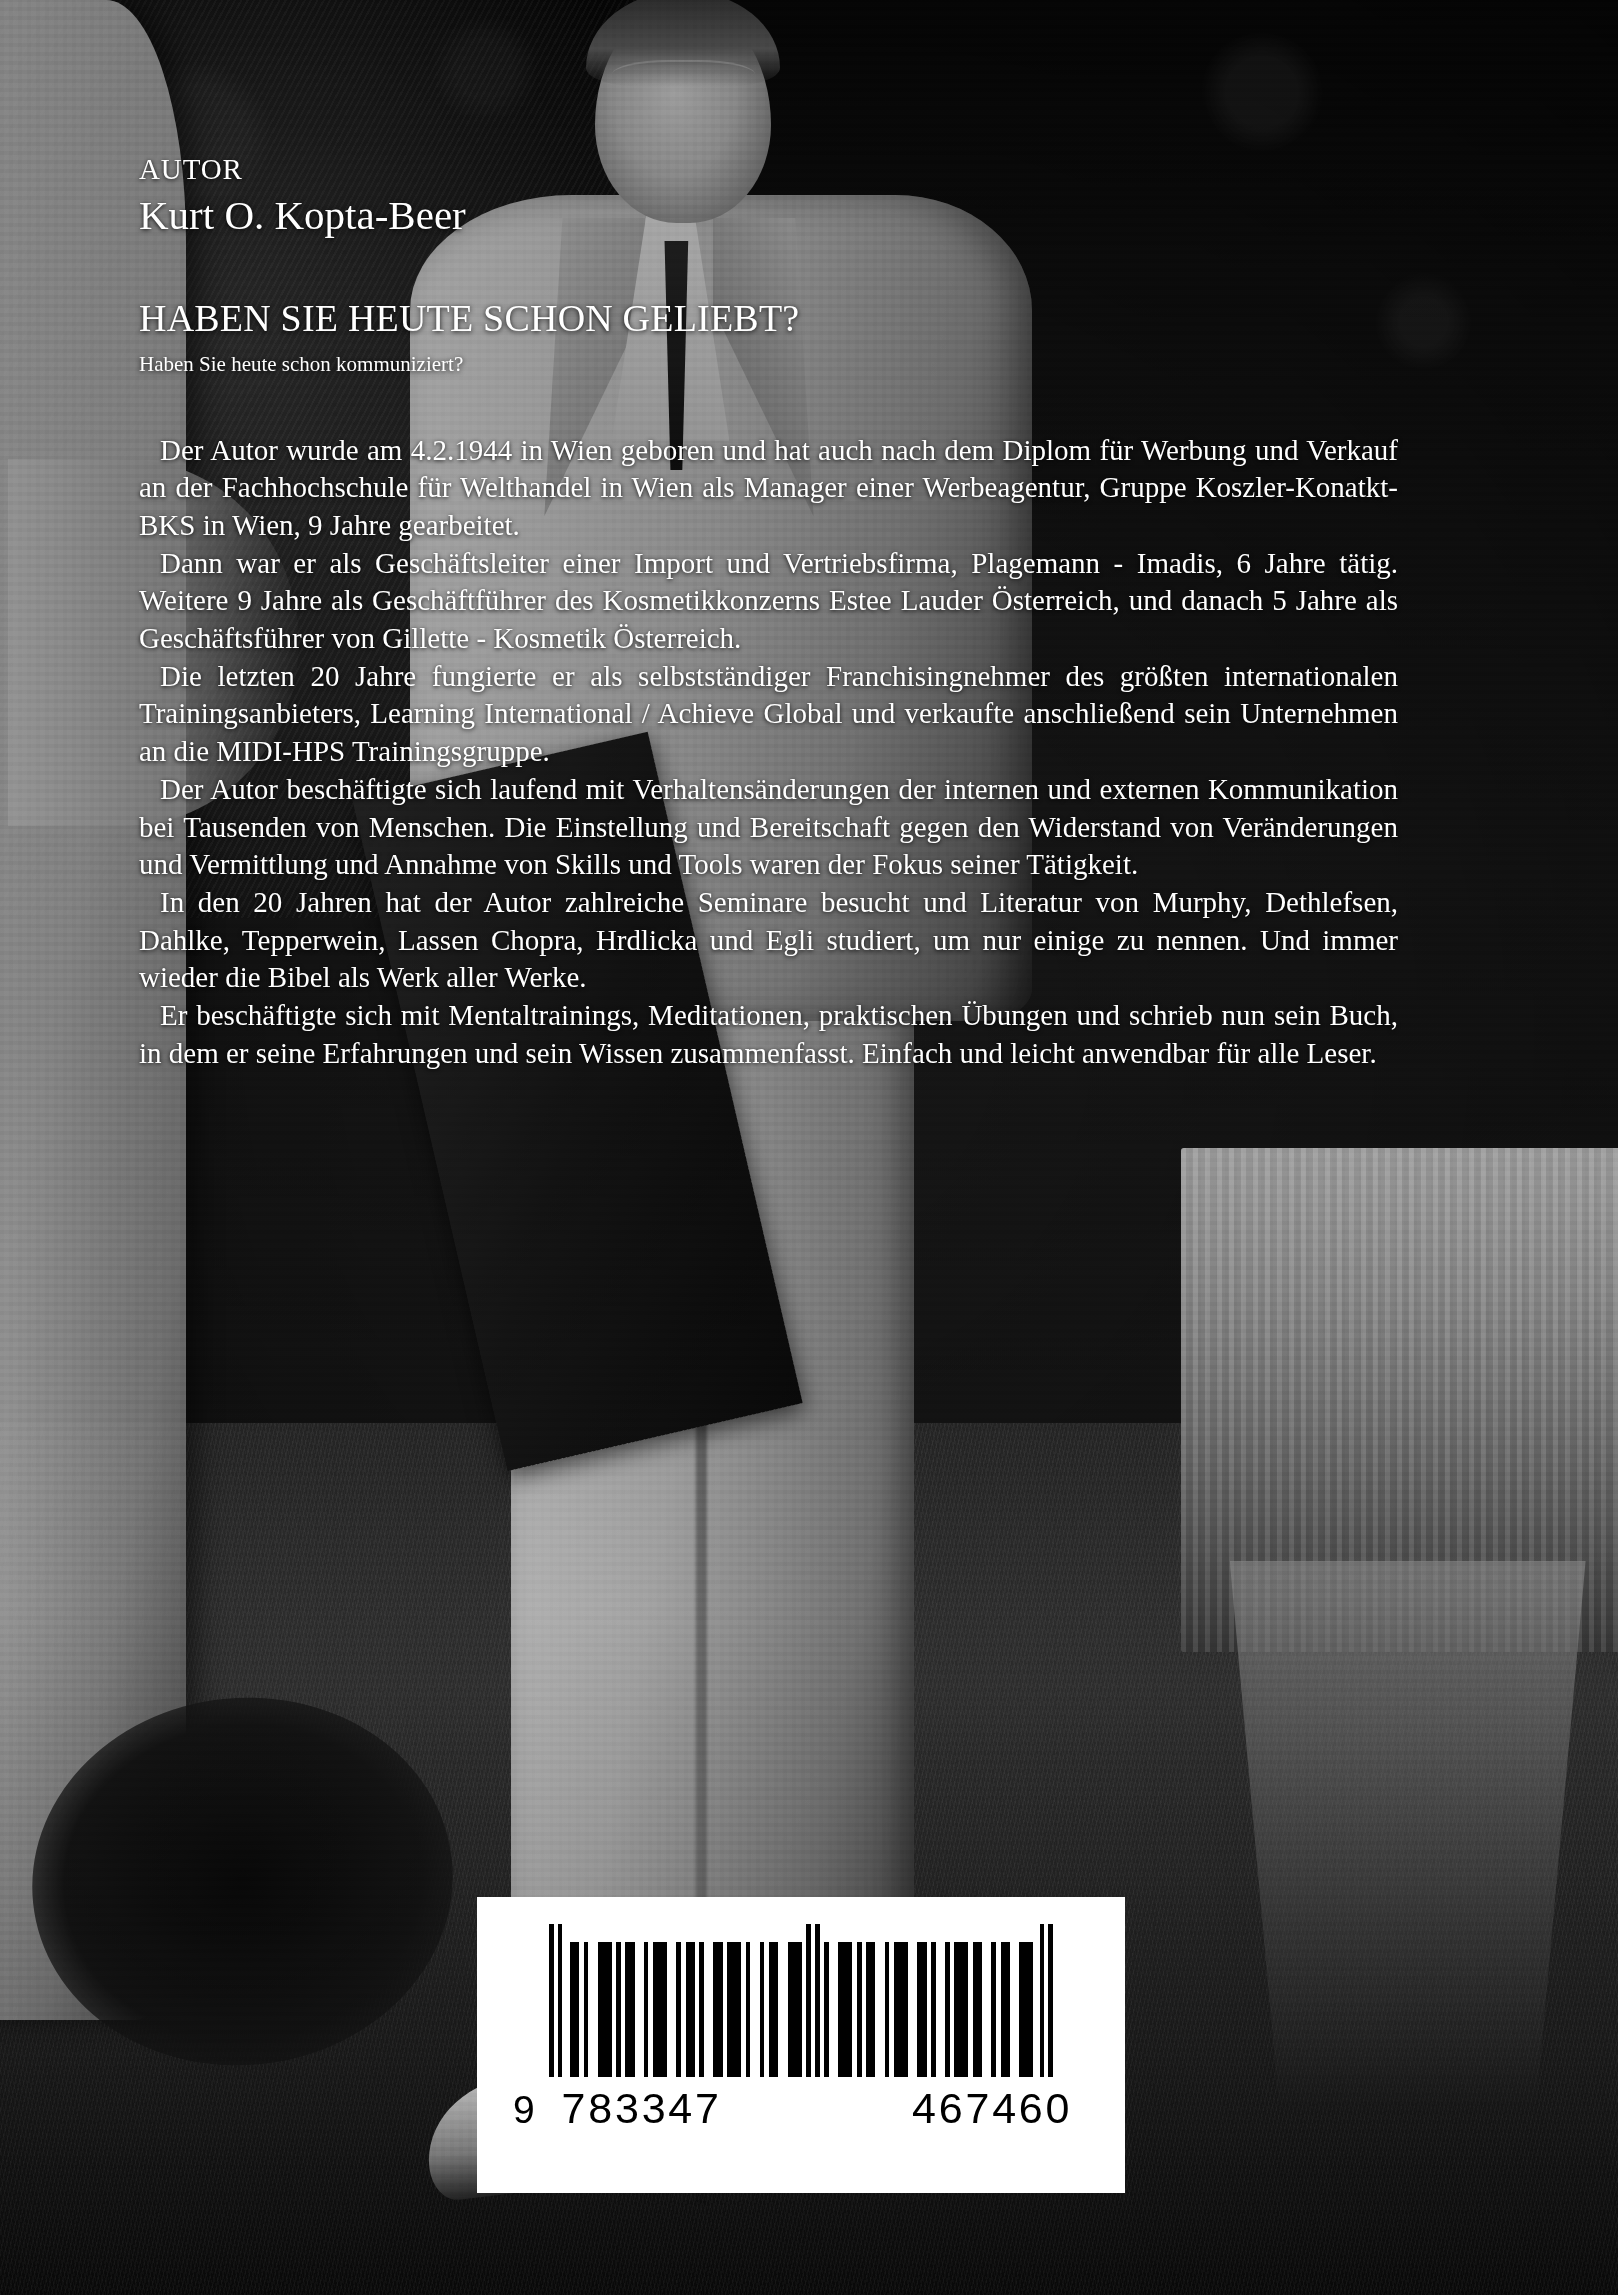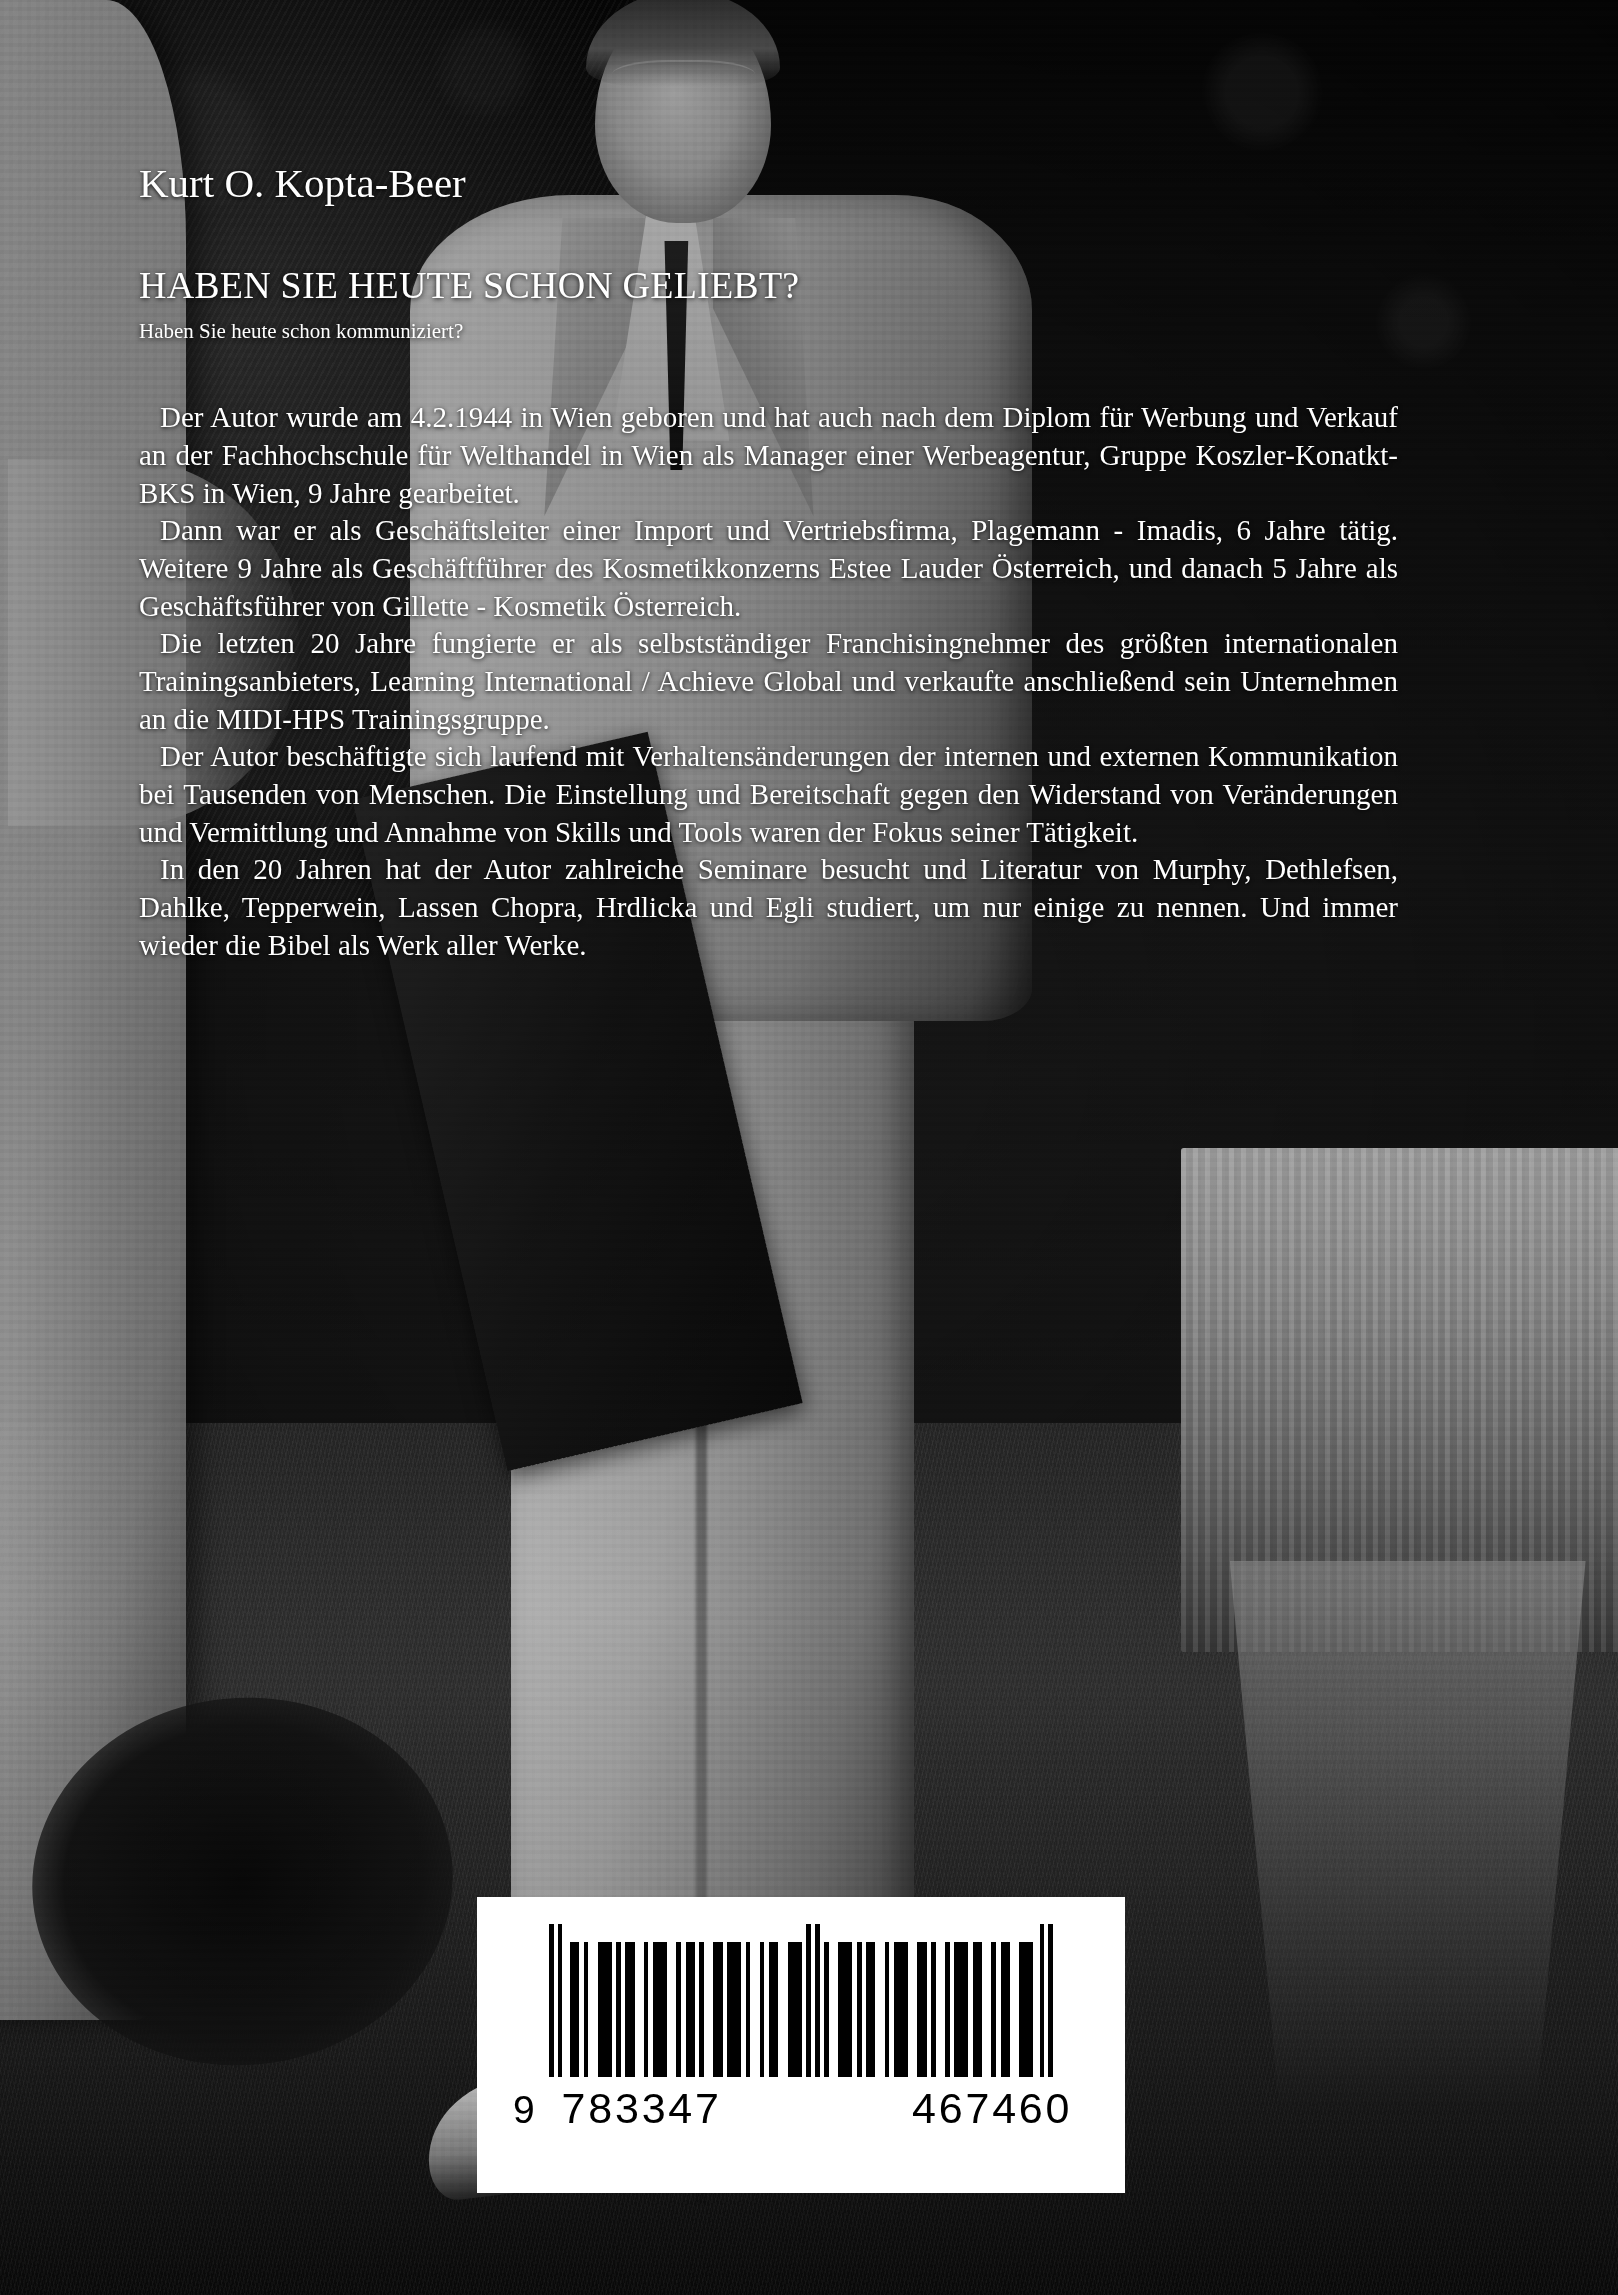--- a/index.html
+++ b/index.html
@@ -317,31 +317,33 @@
       <div class="glasses"></div>
       <div class="held-object"></div>
       <div class="shoe"></div>
     </div>
 
     <div class="scrim"></div>
     <div class="grain"></div>
   </div>
 
   <div class="content">
+    <div class="author-label">AUTOR</div>
     <div class="author-name">Kurt O. Kopta-Beer</div>
 
     <div class="title">HABEN SIE HEUTE SCHON GELIEBT?</div>
     <div class="subtitle">Haben Sie heute schon kommuniziert?</div>
 
     <div class="bio">
       <p>Der Autor wurde am 4.2.1944 in Wien geboren und hat auch nach dem Diplom für Werbung und Verkauf an der Fachhochschule für Welthandel in Wien als Manager einer Werbeagentur, Gruppe Koszler-Konatkt-BKS in Wien, 9 Jahre gearbeitet.</p>
       <p>Dann war er als Geschäftsleiter einer Import und Vertriebsfirma, Plagemann - Imadis, 6 Jahre tätig. Weitere 9 Jahre als Geschäftführer des Kosmetikkonzerns Estee Lauder Österreich, und danach 5 Jahre als Geschäftsführer von Gillette - Kosmetik Österreich.</p>
       <p>Die letzten 20 Jahre fungierte er als selbstständiger Franchisingnehmer des größten internationalen Trainingsanbieters, Learning International / Achieve Global und verkaufte anschließend sein Unternehmen an die MIDI-HPS Trainingsgruppe.</p>
       <p>Der Autor beschäftigte sich laufend mit Verhaltensänderungen der internen und externen Kommunikation bei Tausenden von Menschen. Die Einstellung und Bereitschaft gegen den Widerstand von Veränderungen und Vermittlung und Annahme von Skills und Tools waren der Fokus seiner Tätigkeit.</p>
       <p>In den 20 Jahren hat der Autor zahlreiche Seminare besucht und Literatur von Murphy, Dethlefsen, Dahlke, Tepperwein, Lassen Chopra, Hrdlicka und Egli studiert, um nur einige zu nennen. Und immer wieder die Bibel als Werk aller Werke.</p>
+      <p>Er beschäftigte sich mit Mentaltrainings, Meditationen, praktischen Übungen und schrieb nun sein Buch, in dem er seine Erfahrungen und sein Wissen zusammenfasst. Einfach und leicht anwendbar für alle Leser.</p>
     </div>
   </div>
 
   <div class="barcode-box">
     <div class="bars">
       <span class="tall" style="width:4.6px"></span>
       <span class="gap" style="width:3.7px"></span>
       <span class="tall" style="width:4.6px"></span>
       <span class="gap" style="width:7.4px"></span>
 

